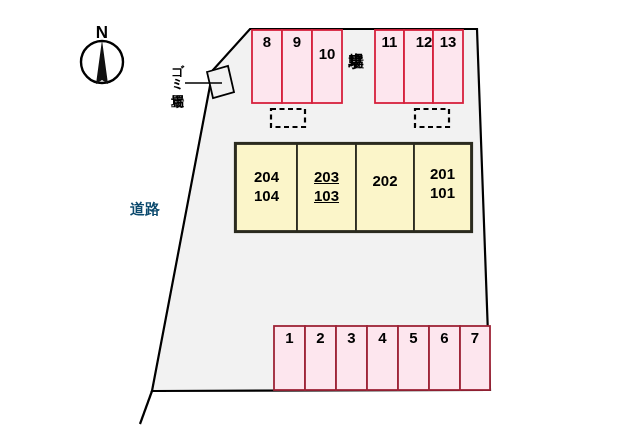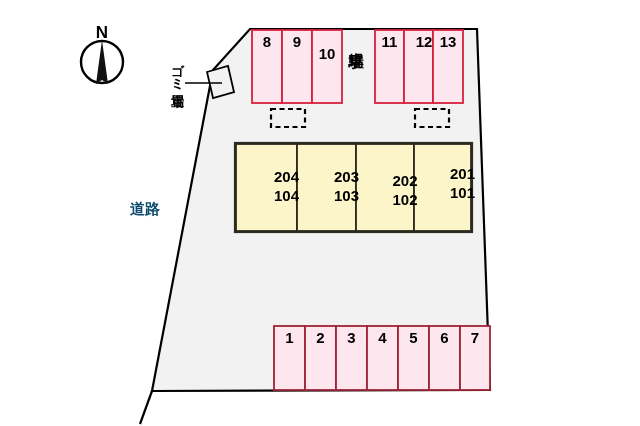--- a/index.html
+++ b/index.html
@@ -102,21 +102,20 @@
   
   .unit-label {
     position: absolute;
     font-family: "Liberation Sans", "DejaVu Sans", sans-serif;
     font-weight: bold;
     font-size: 15px;
     color: #000;
     text-align: center;
     line-height: 19px;
     white-space: nowrap;
-    margin-left: 20px;
   }
   .unit-label span { display: block; }
 
   
   #watermark {
     position: absolute;
     left: 170px;
     top: 176px;
     width: 300px;
     text-align: center;
@@ -206,26 +205,25 @@
   <div class="stall-num stall-num-bottom" style="left:336px;top:330px;width:31px;">3</div>
   <div class="stall-num stall-num-bottom" style="left:367px;top:330px;width:31px;">4</div>
   <div class="stall-num stall-num-bottom" style="left:398px;top:330px;width:31px;">5</div>
   <div class="stall-num stall-num-bottom" style="left:429px;top:330px;width:31px;">6</div>
   <div class="stall-num stall-num-bottom" style="left:460px;top:330px;width:30px;">7</div>
 
   <div class="unit-label" style="left:236px;top:167px;width:61px;">
     <span>204</span>
     <span>104</span>
   </div>
-  <div class="unit-label" style="left:297px;top:167px;width:59px;">
+  <div class="unit-label" style="left:297px;top:167px;width:59px;text-decoration:underline;">
     <span>203</span>
     <span>103</span>
   </div>
   <div class="unit-label" style="left:356px;top:171px;width:58px;">
     <span>202</span>
-    <span>102</span>
   </div>
   <div class="unit-label" style="left:414px;top:164px;width:57px;">
     <span>201</span>
     <span>101</span>
   </div>
 
 </div>
 
 </body></html>

